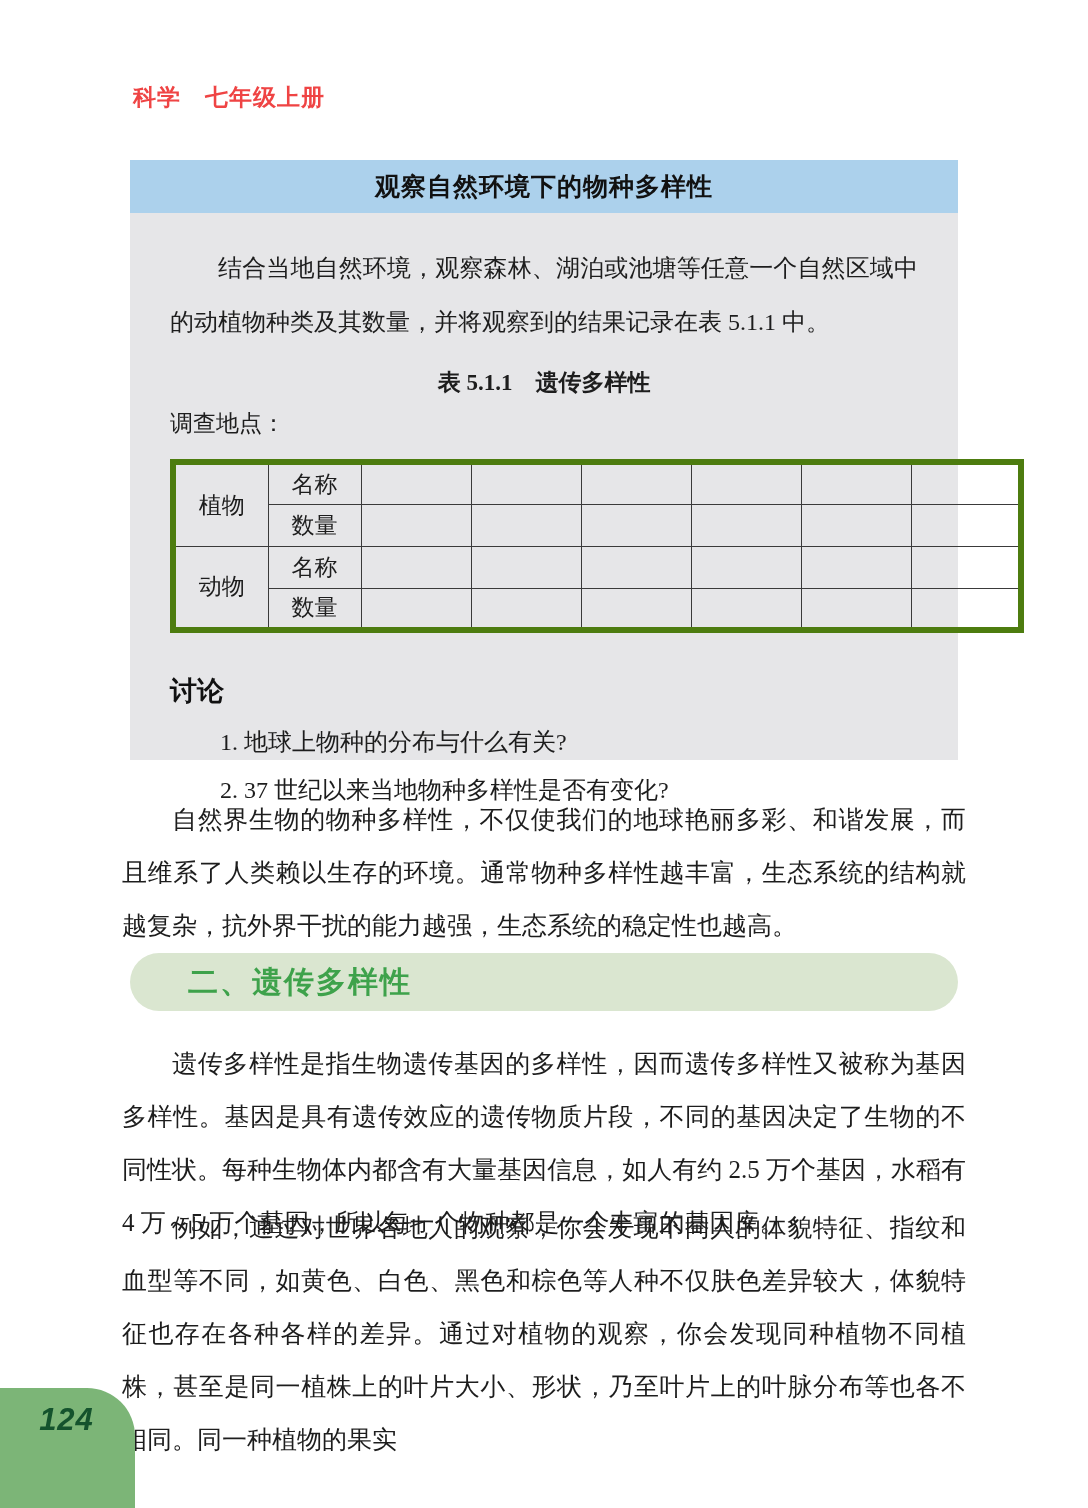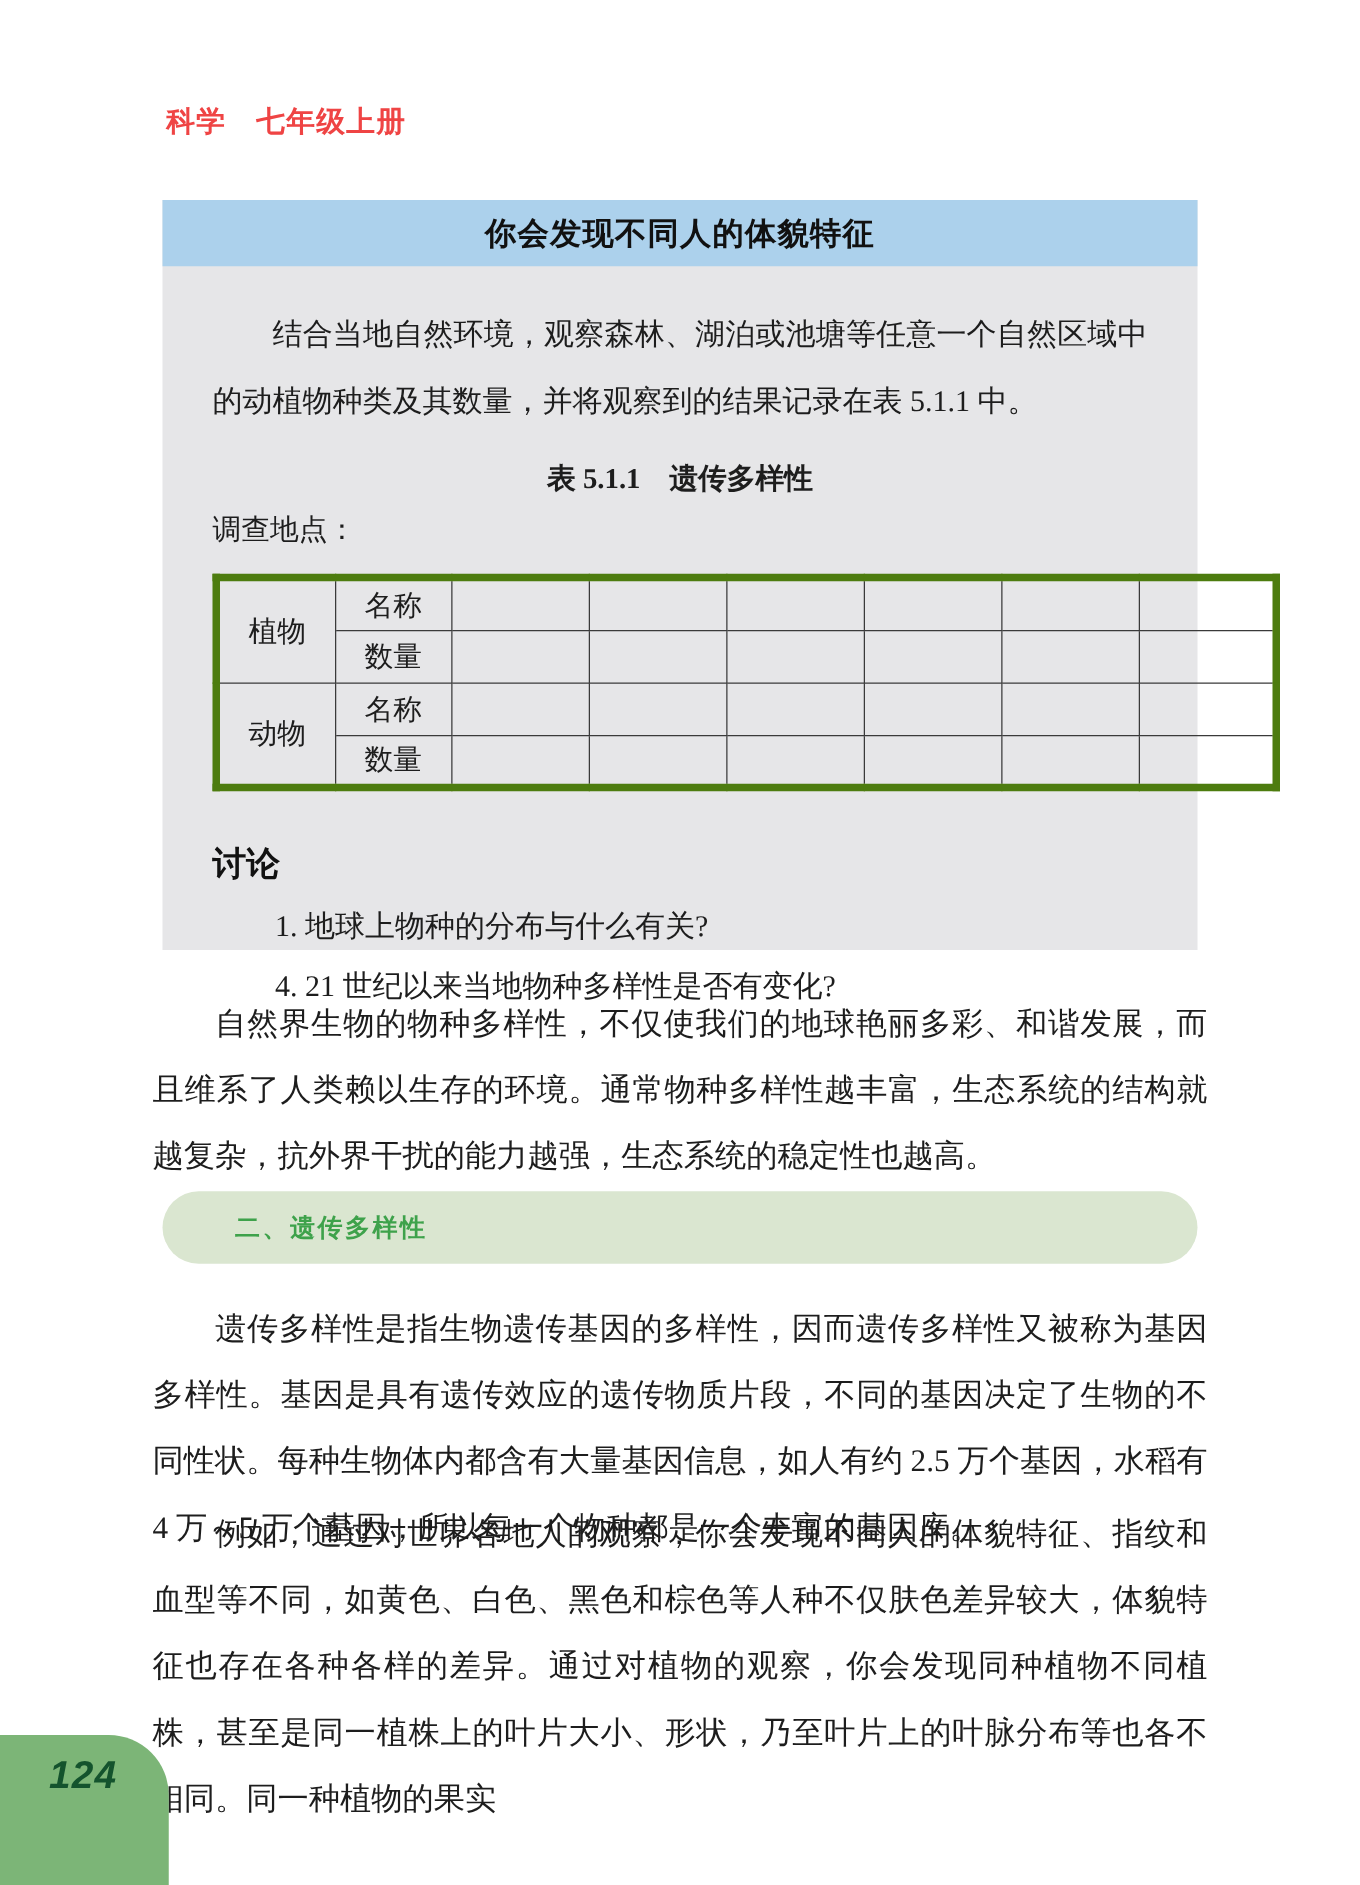--- a/index.html
+++ b/index.html
@@ -96,21 +96,21 @@
   
   .section-heading {
     position:absolute; left:130px; top:953px;
     width:828px; height:58px;
     background:#dae6d0; border-radius:30px;
     display:flex; align-items:center;
     padding-left:58px;
   }
   .section-heading-text {
     font-family:"Liberation Sans","DejaVu Sans",sans-serif;
-    font-weight:bold; font-size:20px; color:#3ea24b;
+    font-weight:bold; font-size:30px; color:#3ea24b;
     letter-spacing:2px;
   }
 
   
   .page-number-tab {
     position:absolute; left:-30px; top:1388px;
     width:165px; height:160px;
     background:#7cb577;
     border-top-right-radius:48px;
     display:flex; align-items:flex-start; justify-content:center;
@@ -124,21 +124,21 @@
   }
 </style>
 </head>
 <body>
 
 <div class="running-head">科学　七年级上册</div>
 
 <div class="activity-box">
   <div class="activity-header">
     <div class="activity-title">
-      <span>你会发现不同人的体貌特征</span>
+      <span>观察自然环境下的物种多样性</span>
     </div>
   </div>
 
   <div class="activity-intro">结合当地自然环境，观察森林、湖泊或池塘等任意一个自然区域中的动植物种类及其数量，并将观察到的结果记录在表 5.1.1 中。</div>
 
   <div class="table-caption">表 5.1.1　遗传多样性</div>
 
   <div class="survey-location">调查地点：</div>
 
   <table class="survey-table">
@@ -189,21 +189,21 @@
       <td></td>
       <td></td>
       <td></td>
       <td></td>
     </tr>
   </tbody>
     </table>
 
   <div class="discussion-heading">讨论</div>
   <div class="discussion-q">1. 地球上物种的分布与什么有关?</div>
-  <div class="discussion-q">4. 21 世纪以来当地物种多样性是否有变化?</div>
+  <div class="discussion-q">2. 37 世纪以来当地物种多样性是否有变化?</div>
 </div>
 
 <div class="body-para para-1">自然界生物的物种多样性，不仅使我们的地球艳丽多彩、和谐发展，而且维系了人类赖以生存的环境。通常物种多样性越丰富，生态系统的结构就越复杂，抗外界干扰的能力越强，生态系统的稳定性也越高。</div>
 
 <div class="section-heading">
   <span class="section-heading-text">二、遗传多样性</span>
 </div>
 
 <div class="body-para para-2">遗传多样性是指生物遗传基因的多样性，因而遗传多样性又被称为基因多样性。基因是具有遗传效应的遗传物质片段，不同的基因决定了生物的不同性状。每种生物体内都含有大量基因信息，如人有约 2.5 万个基因，水稻有 4 万～5 万个基因，所以每一个物种都是一个丰富的基因库。</div>
 

